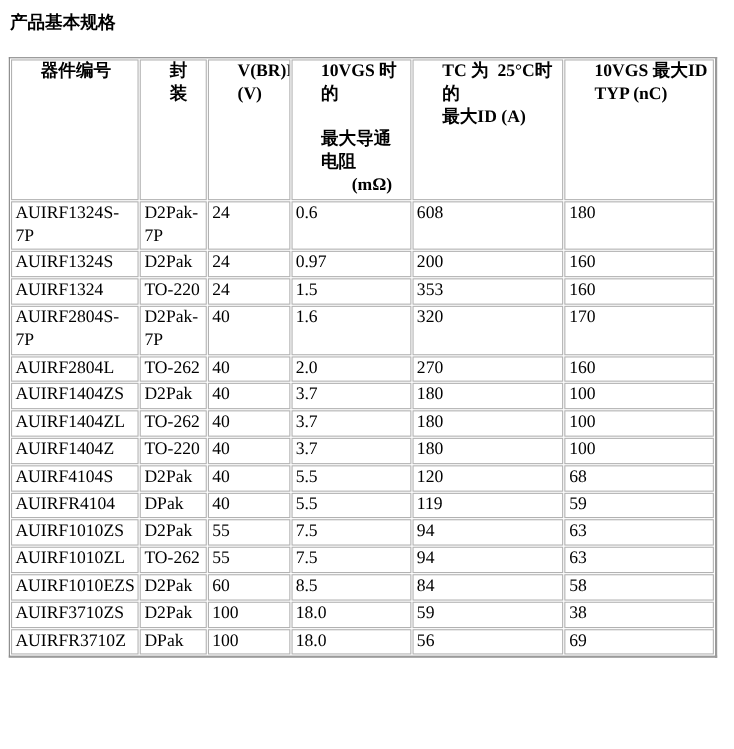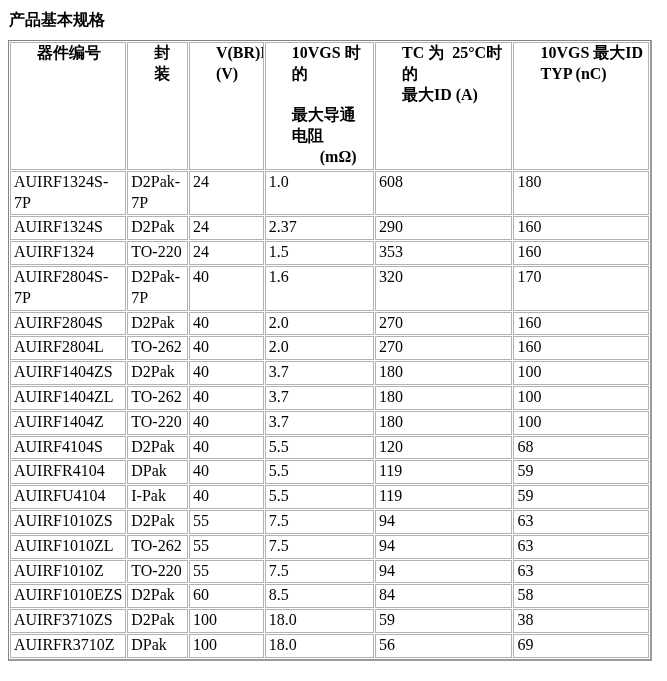--- a/index.html
+++ b/index.html
@@ -13,21 +13,21 @@
     box-sizing: border-box;
     padding: 8px;
     font-family: "Liberation Serif", "DejaVu Serif", serif;
     font-size: 16px;
     color: #000000;
     overflow: hidden;
   }
   .page-title {
     font-weight: bold;
     font-size: 16px;
-    margin: 2px 0 9px 1px;
+    margin: 2px 0 21px 1px;
     font-family: "Liberation Serif", "DejaVu Serif", serif;
   }
   table.spec {
     table-layout: fixed;
     width: 644px;
     border-collapse: separate;
     border-spacing: 1px;
     border-top: 1px solid #848484;
     border-left: 1px solid #848484;
     border-right: 2px solid #9a9a9a;
@@ -84,65 +84,57 @@
 最大ID (A)</th>
           <th>10VGS 最大ID
 TYP (nC)</th>
         </tr>
     </thead>
     <tbody>
         <tr>
           <td>AUIRF1324S-7P</td>
           <td>D2Pak-7P</td>
           <td>24</td>
-          <td>1.0</td>
+          <td>0.6</td>
           <td>608</td>
           <td>180</td>
         </tr>
         <tr>
           <td>AUIRF1324S</td>
           <td>D2Pak</td>
           <td>24</td>
-          <td>2.37</td>
-          <td>290</td>
+          <td>0.97</td>
+          <td>200</td>
           <td>160</td>
         </tr>
         <tr>
           <td>AUIRF1324</td>
           <td>TO-220</td>
           <td>24</td>
           <td>1.5</td>
           <td>353</td>
           <td>160</td>
         </tr>
         <tr>
           <td>AUIRF2804S-7P</td>
           <td>D2Pak-7P</td>
           <td>40</td>
           <td>1.6</td>
           <td>320</td>
           <td>170</td>
         </tr>
         <tr>
-          <td>AUIRF2804S</td>
-          <td>D2Pak</td>
+          <td>AUIRF2804L</td>
+          <td>TO-262</td>
           <td>40</td>
           <td>2.0</td>
           <td>270</td>
           <td>160</td>
         </tr>
         <tr>
-          <td>AUIRF2804L</td>
-          <td>TO-262</td>
-          <td>40</td>
-          <td>2.0</td>
-          <td>270</td>
-          <td>160</td>
-        </tr>
-        <tr>
           <td>AUIRF1404ZS</td>
           <td>D2Pak</td>
           <td>40</td>
           <td>3.7</td>
           <td>180</td>
           <td>100</td>
         </tr>
         <tr>
           <td>AUIRF1404ZL</td>
           <td>TO-262</td>
@@ -163,28 +155,20 @@
           <td>AUIRF4104S</td>
           <td>D2Pak</td>
           <td>40</td>
           <td>5.5</td>
           <td>120</td>
           <td>68</td>
         </tr>
         <tr>
           <td>AUIRFR4104</td>
           <td>DPak</td>
-          <td>40</td>
-          <td>5.5</td>
-          <td>119</td>
-          <td>59</td>
-        </tr>
-        <tr>
-          <td>AUIRFU4104</td>
-          <td>I-Pak</td>
           <td>40</td>
           <td>5.5</td>
           <td>119</td>
           <td>59</td>
         </tr>
         <tr>
           <td>AUIRF1010ZS</td>
           <td>D2Pak</td>
           <td>55</td>
           <td>7.5</td>
@@ -193,28 +177,20 @@
         </tr>
         <tr>
           <td>AUIRF1010ZL</td>
           <td>TO-262</td>
           <td>55</td>
           <td>7.5</td>
           <td>94</td>
           <td>63</td>
         </tr>
         <tr>
-          <td>AUIRF1010Z</td>
-          <td>TO-220</td>
-          <td>55</td>
-          <td>7.5</td>
-          <td>94</td>
-          <td>63</td>
-        </tr>
-        <tr>
           <td>AUIRF1010EZS</td>
           <td>D2Pak</td>
           <td>60</td>
           <td>8.5</td>
           <td>84</td>
           <td>58</td>
         </tr>
         <tr>
           <td>AUIRF3710ZS</td>
           <td>D2Pak</td>

